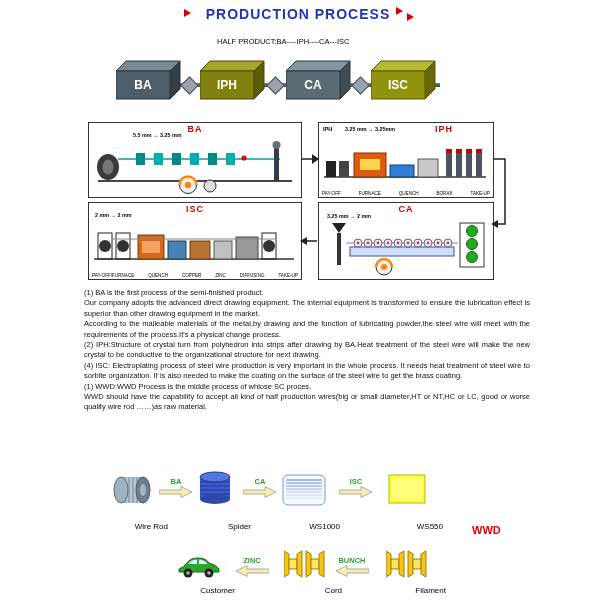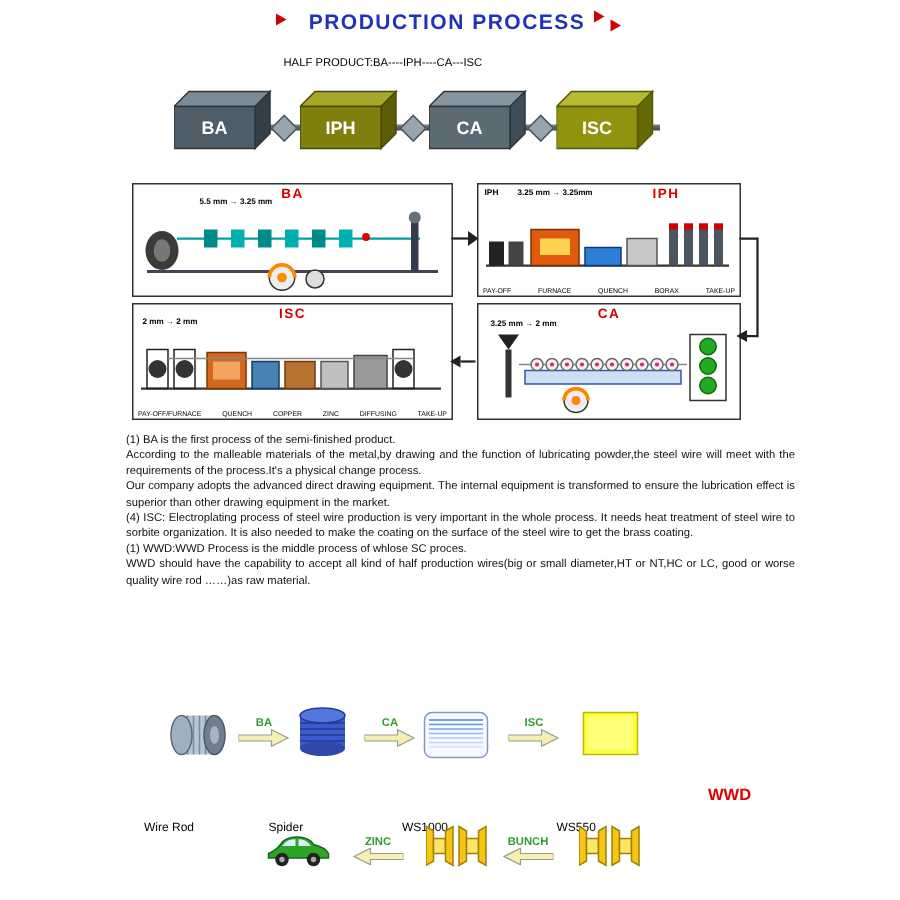--- a/index.html
+++ b/index.html
@@ -3,38 +3,38 @@
 <meta charset="utf-8">
 <style>
   html,body{margin:0;padding:0;background:#fff;}
   .page{position:relative;width:596px;height:600px;background:#fff;overflow:hidden;
         font-family:"Liberation Sans",sans-serif;color:#000;}
   .abs{position:absolute;}
   .title{position:absolute;left:0;top:6px;width:100%;text-align:center;
          color:#2233bb;font-size:14px;font-weight:bold;letter-spacing:1px;}
   .red-tri{position:absolute;width:0;height:0;border-left:7px solid #d40000;
            border-top:4px solid transparent;border-bottom:4px solid transparent;}
-  .subtitle{position:absolute;left:189px;top:37px;font-size:7.5px;color:#000;text-align:center;}
+  .subtitle{position:absolute;left:217px;top:37px;font-size:7.5px;color:#000;text-align:center;}
   .chain-line{position:absolute;left:130px;top:83px;width:310px;height:4px;
               background:linear-gradient(#77828c,#39434c);}
   .diamond{position:absolute;top:79px;width:11px;height:11px;background:#9aa4ad;
            border:1px solid #49535c;transform:rotate(45deg);}
   .box3d{position:absolute;top:58px;}
   .panel{position:absolute;border:1px solid #333;background:#fff;}
   .p-title{position:absolute;left:0;right:0;top:1px;text-align:center;color:#d40000;
            font-weight:bold;font-size:9px;letter-spacing:1px;}
   .p-title.iph{text-align:left;left:116px;}
   .p-measure{position:absolute;font-size:5.4px;font-weight:bold;color:#000;white-space:nowrap;}
   .p-tag{position:absolute;font-size:5.6px;font-weight:bold;color:#000;}
   .p-art{position:absolute;}
   .stations{position:absolute;left:3px;right:3px;bottom:1px;display:flex;
             justify-content:space-between;font-size:4.6px;white-space:nowrap;}
   .desc{position:absolute;left:84px;top:288px;width:446px;font-size:7.5px;
         line-height:10.4px;text-align:justify;color:#111;}
-  .flow-label{position:absolute;width:72px;text-align:left;font-size:8px;color:#000;margin-top:25px;}
+  .flow-label{position:absolute;width:72px;text-align:right;font-size:8px;color:#000;}
   .flow-arrow{position:absolute;width:40px;text-align:center;}
   .flow-arrow .al{color:#2e9e2e;font-weight:bold;font-size:7.5px;line-height:9px;}
   .wwd{position:absolute;left:462px;top:524px;color:#e00000;font-weight:bold;font-size:11px;margin-left:10px;}
   svg{display:block;}
 </style>
 </head>
 <body>
 
 <div class="page">
 
@@ -205,22 +205,23 @@
     <line x1="301" y1="159" x2="312" y2="159" stroke="#222" stroke-width="1.5"></line>
     <polygon points="312,154 312,164 319,159" fill="#222"></polygon>
     <polyline points="493,159 505,159 505,224 498,224" stroke="#222" stroke-width="1.5" fill="none"></polyline>
     <polygon points="498,220 498,228 491,224" fill="#222"></polygon>
     <line x1="317" y1="241" x2="307" y2="241" stroke="#222" stroke-width="1.5"></line>
     <polygon points="307,237 307,245 300,241" fill="#222"></polygon>
   </svg>
 
   <div class="desc">
     <div>(1)    BA is the first process of the semi-finished product.</div>
+    <div>Our company adopts the advanced direct drawing equipment. The internal equipment is transformed to ensure the lubrication effect is superior than other  drawing equipment in the market.</div>
     <div>According to the malleable materials of the metal,by drawing and the function of  lubricating powder,the steel wire will meet with the requirements of the process.It's a physical change process.</div>
-    <div>Our company adopts the advanced direct drawing equipment. The internal equipment is transformed to ensure the lubrication effect is superior than other  drawing equipment in the market.</div>
+    <div>(2)    IPH:Structure of crystal turn from polyhedron into strips after drawing by BA.Heat treatment of the steel wire will make the new crystal to be conductive to the organizational structure for next drawing.</div>
     <div>(4)    ISC:  Electroplating process of steel wire production is very important in the whole process. It needs heat treatment of steel wire to sorbite organization. It is also needed to make the coating on the surface of the steel wire to get the brass coating.</div>
     <div>(1)    WWD:WWD Process is the middle process of whlose SC proces.</div>
     <div>WWD should have the capability to accept all kind of half production wires(big or small diameter,HT or NT,HC or LC, good or worse quality wire rod ……)as raw material.</div>
   </div>
 
   <svg class="abs" style="left:112px;top:474px" width="40" height="32">
     <rect x="9" y="3" width="22" height="26" fill="#b8c6d4"></rect>
     <line x1="13" y1="3" x2="13" y2="29" stroke="#7a8a9a"></line>
       <line x1="17" y1="3" x2="17" y2="29" stroke="#7a8a9a"></line>
     <line x1="21" y1="3" x2="21" y2="29" stroke="#7a8a9a"></line>

